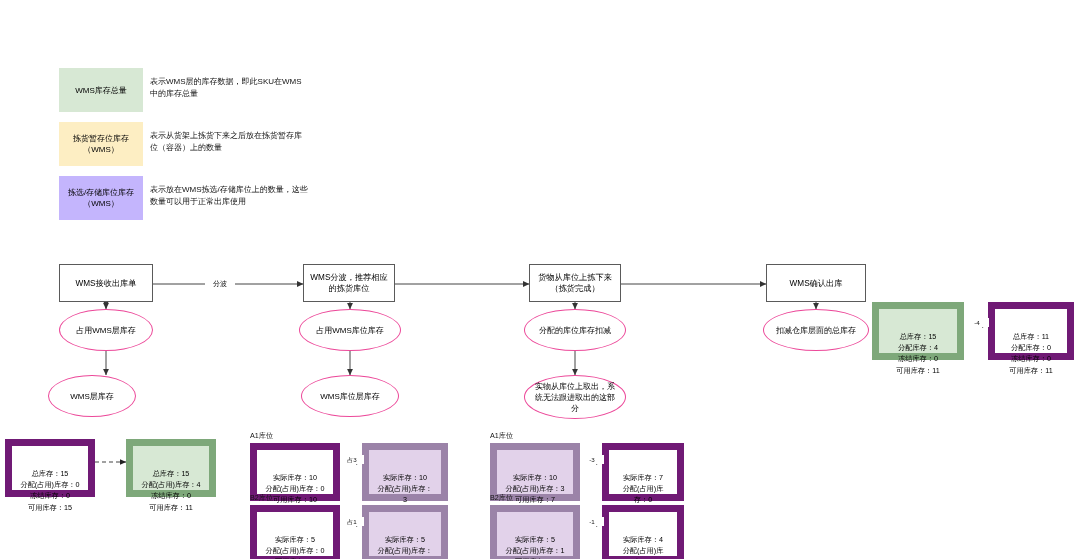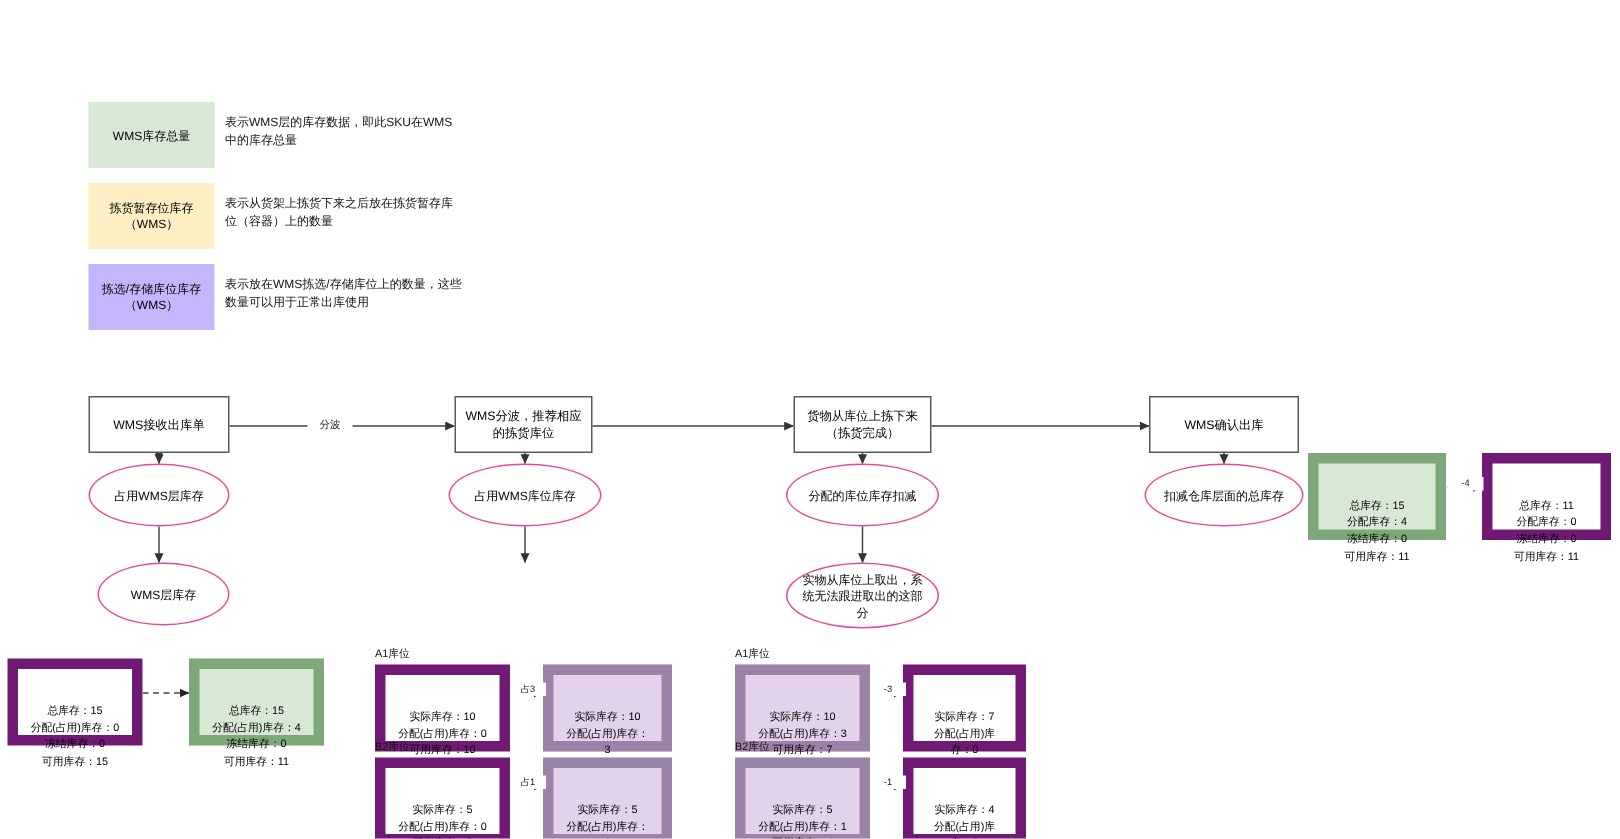--- a/index.html
+++ b/index.html
@@ -89,23 +89,24 @@
 
   <div class="node rect flow-box" style="left:59px;top:264px;width:94px;height:38px;">WMS接收出库单</div>
 
   <div class="node rect flow-box" style="left:529px;top:264px;width:92px;height:38px;padding:0 4px;">货物从库位上拣下来（拣货完成）</div>
 
   <div class="node rect flow-box" style="left:766px;top:264px;width:100px;height:38px;">WMS确认出库</div>
 
   <div class="edge-label" style="left:205px;top:279px;width:28px;">分波</div>
 
   <div class="node ellipse ell-text" style="left:59px;top:309px;width:94px;height:42px;">占用WMS层库存</div>
-  <div class="node ellipse ell-text" style="left:65px;top:375px;width:88px;height:42px;">WMS层库存</div>
+  <div class="node ellipse ell-text" style="left:48px;top:375px;width:88px;height:42px;">WMS层库存</div>
 
   <div class="node ellipse ell-text" style="left:299px;top:309px;width:102px;height:42px;">占用WMS库位库存</div>
+  <div class="node ellipse ell-text" style="left:301px;top:375px;width:98px;height:42px;">WMS库位层库存</div>
 
   <div class="node ellipse ell-text" style="left:524px;top:309px;width:102px;height:42px;">分配的库位库存扣减</div>
   <div class="node ellipse ell-text" style="left:524px;top:375px;width:102px;height:44px;padding:0 10px;box-sizing:border-box;">实物从库位上取出，系统无法跟进取出的这部分</div>
 
   <div class="node ellipse ell-text" style="left:763px;top:309px;width:106px;height:42px;font-family:Liberation Serif, serif;">扣减仓库层面的总库存</div>
 
   <div class="datacard" style="left:5px;top:439px;width:90px;height:46px;background:#ffffff;">总库存：15
 分配(占用)库存：0
 冻结库存：0
 可用库存：15</div>

